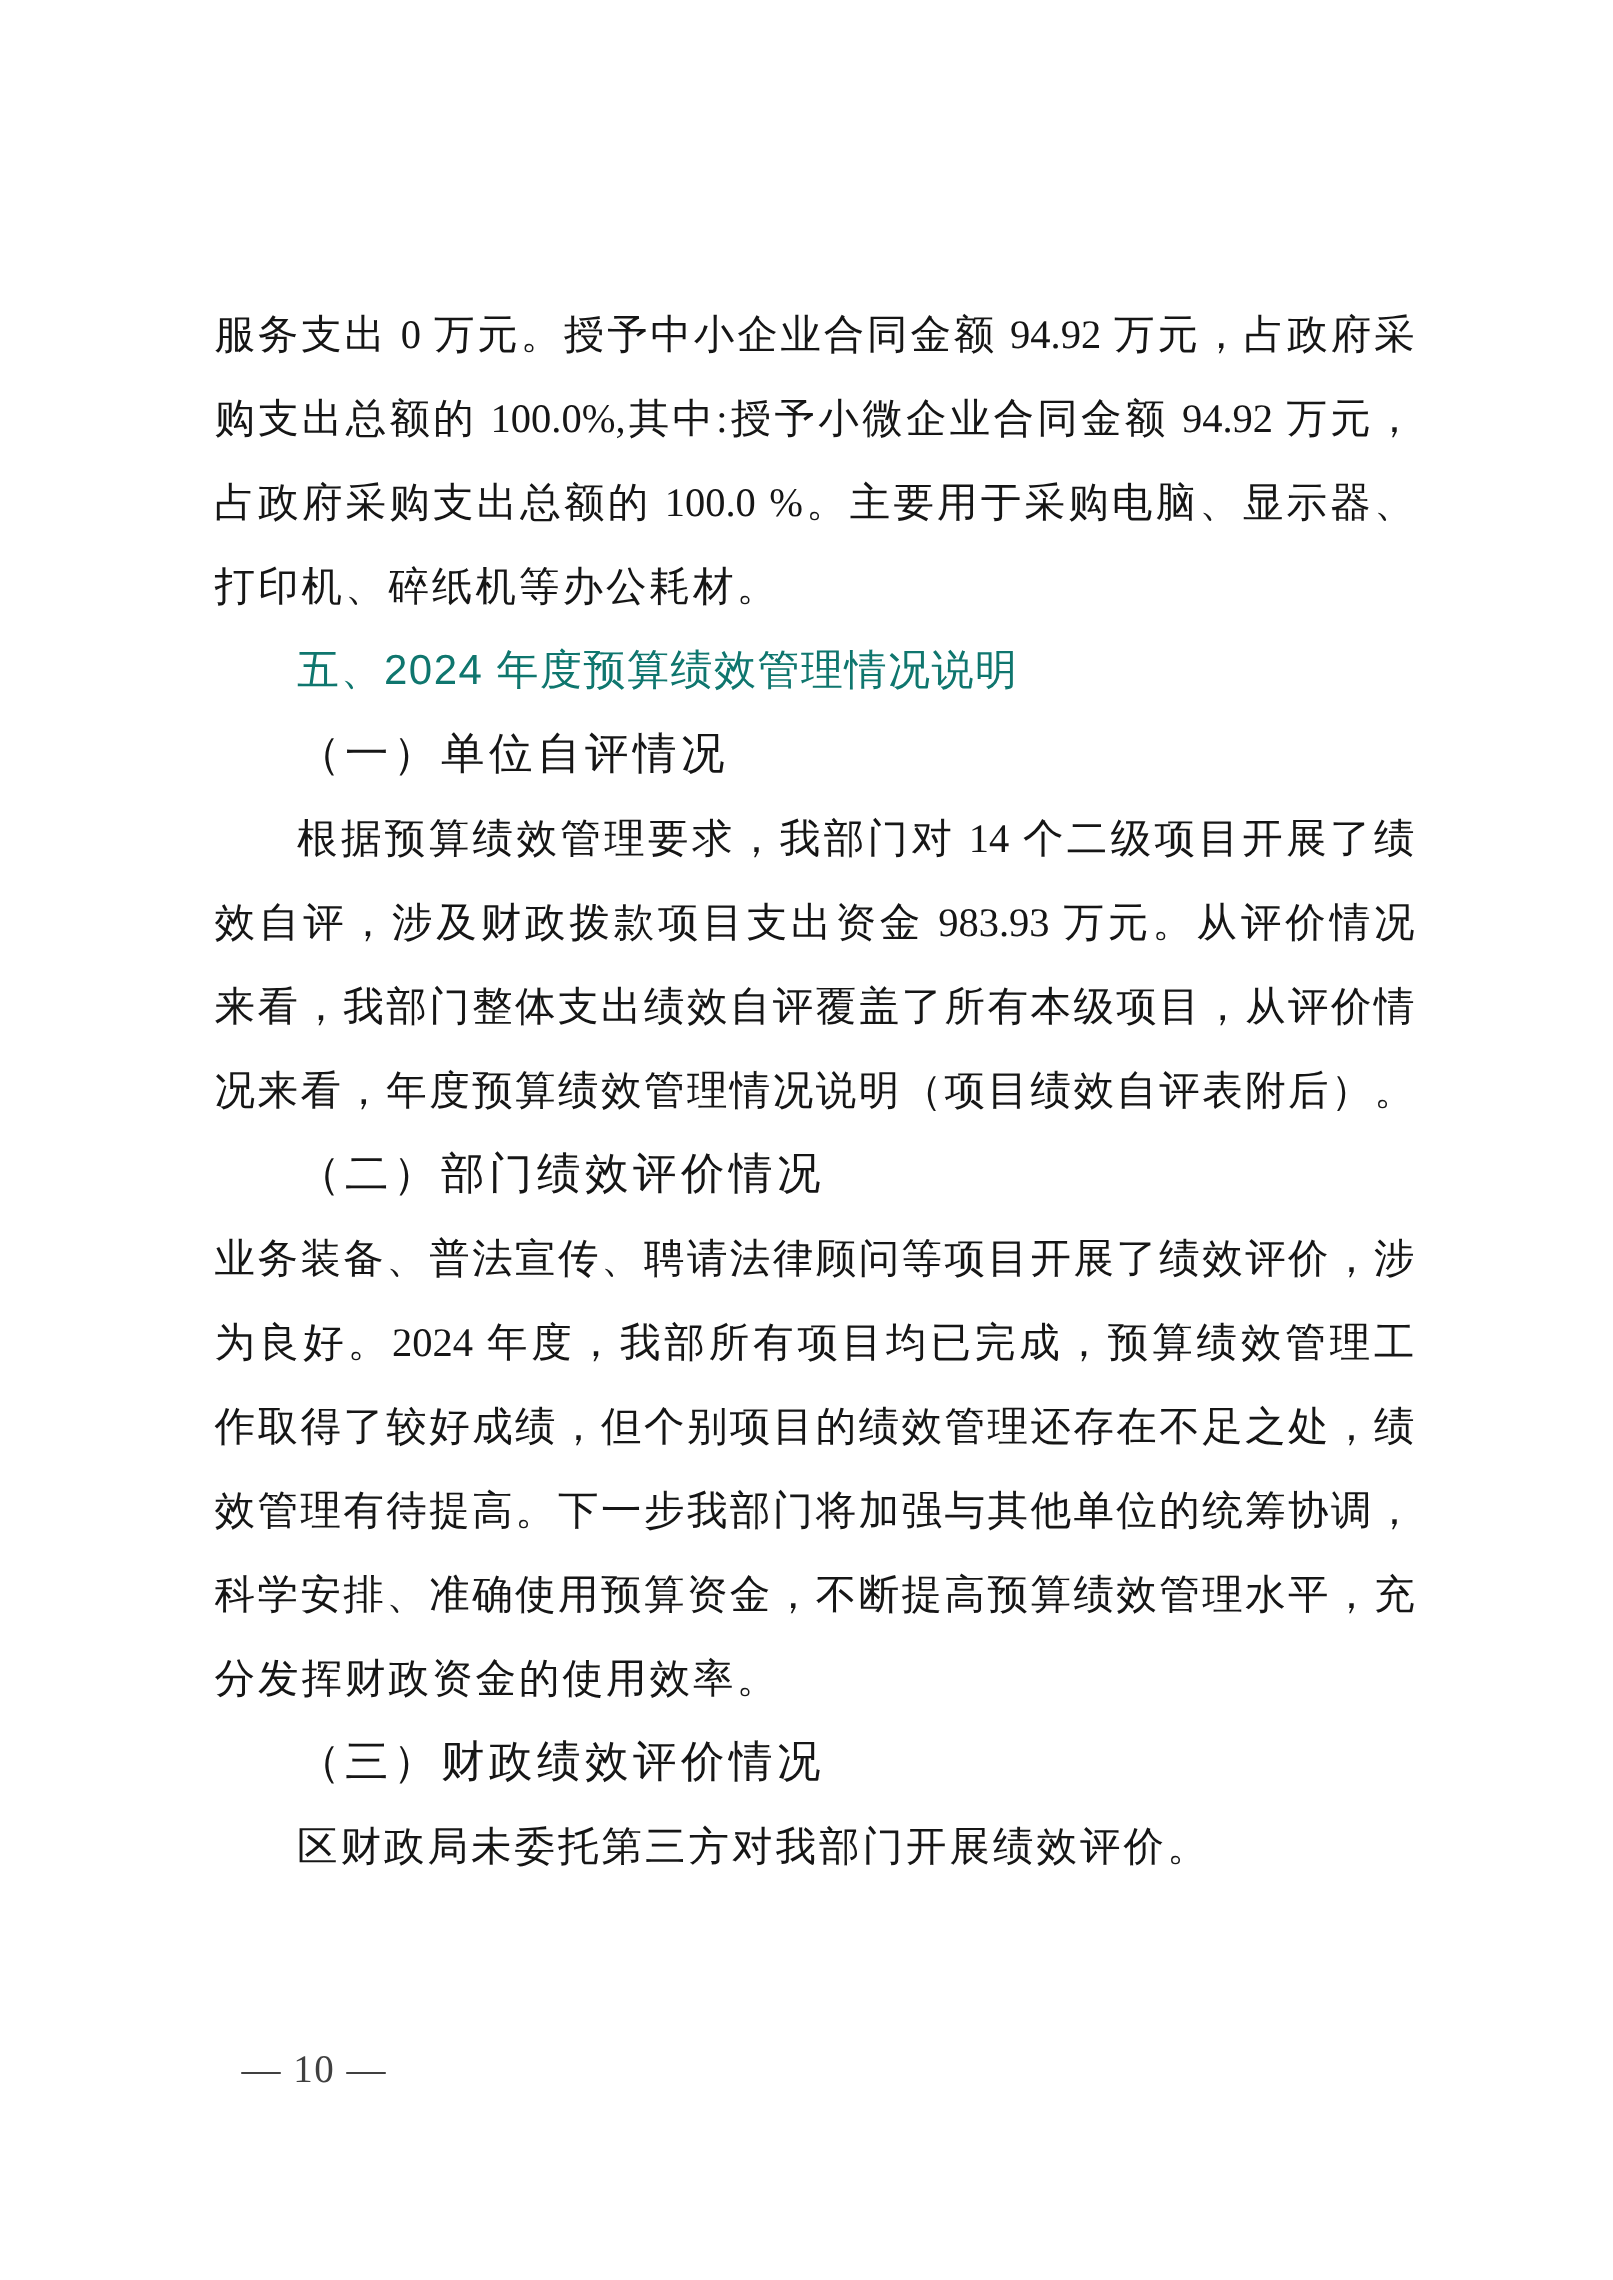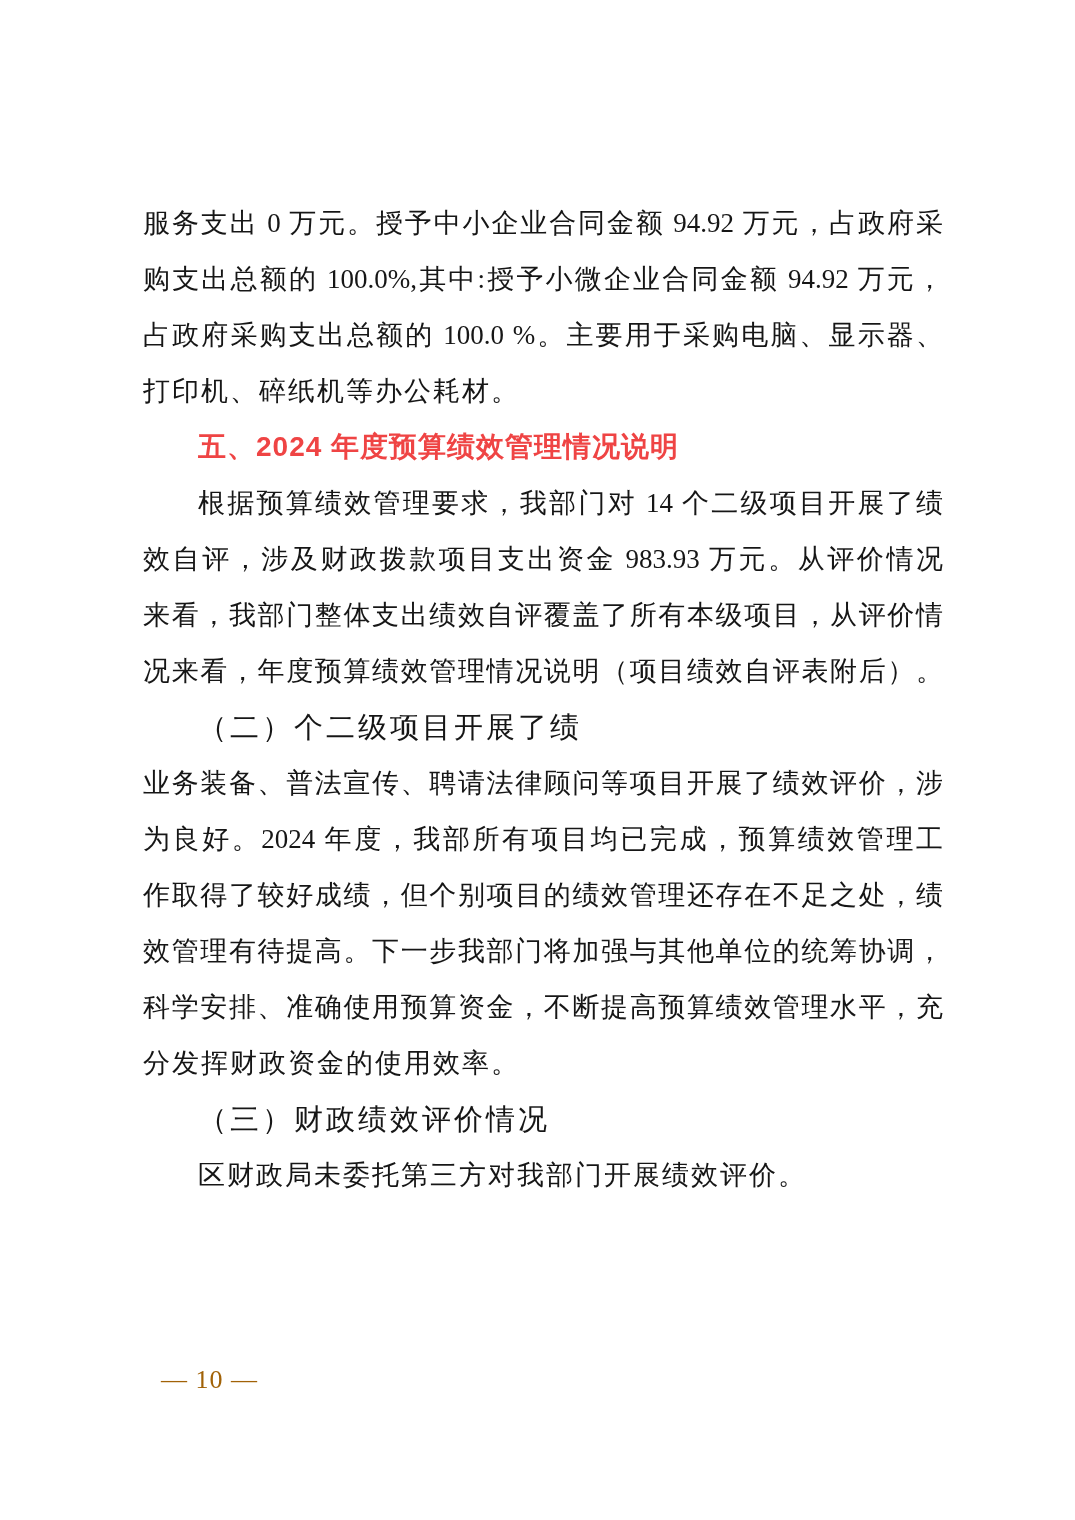--- a/index.html
+++ b/index.html
@@ -34,60 +34,61 @@
     letter-spacing: 0;
     text-align: justify;
     text-align-last: justify;
     text-justify: inter-character;
   }
   .line.ind {
     text-indent: 55px;
   }
   .line.heading {
     font-family: "Liberation Sans", sans-serif;
-    font-weight: 700;
+    font-weight: 400;
     font-size: 28px;
     letter-spacing: 1px;
-    color: #ef4444;
+    color: #0f766e;
   }
   .line.subheading {
     font-family: "Liberation Serif", serif;
     font-size: 29px;
     letter-spacing: 3px;
   }
   .footer {
     position: absolute;
     left: 161px;
     top: 1362px;
     font-family: "Liberation Serif", serif;
     font-size: 26px;
     line-height: 36px;
     letter-spacing: 1px;
-    color: #a16207;
+    color: #404040;
   }
 </style>
 </head>
 <body>
 
 <div class="page">
   <div class="content">
 
     <div class="line j">服务支出 0 万元。授予中小企业合同金额 94.92 万元，占政府采</div>
     <div class="line j">购支出总额的 100.0%,其中:授予小微企业合同金额 94.92 万元，</div>
     <div class="line j">占政府采购支出总额的 100.0 %。主要用于采购电脑、显示器、</div>
     <div class="line">打印机、碎纸机等办公耗材。</div>
 
     <div class="line heading ind">五、2024 年度预算绩效管理情况说明</div>
+    <div class="line subheading ind">（一）单位自评情况</div>
 
     <div class="line j ind">根据预算绩效管理要求，我部门对 14 个二级项目开展了绩</div>
     <div class="line j">效自评，涉及财政拨款项目支出资金 983.93 万元。从评价情况</div>
     <div class="line j">来看，我部门整体支出绩效自评覆盖了所有本级项目，从评价情</div>
     <div class="line j">况来看，年度预算绩效管理情况说明（项目绩效自评表附后）。</div>
 
-    <div class="line subheading ind">（二）个二级项目开展了绩</div>
+    <div class="line subheading ind">（二）部门绩效评价情况</div>
 
     <div class="line j">业务装备、普法宣传、聘请法律顾问等项目开展了绩效评价，涉</div>
     <div class="line j">为良好。2024 年度，我部所有项目均已完成，预算绩效管理工</div>
     <div class="line j">作取得了较好成绩，但个别项目的绩效管理还存在不足之处，绩</div>
     <div class="line j">效管理有待提高。下一步我部门将加强与其他单位的统筹协调，</div>
     <div class="line j">科学安排、准确使用预算资金，不断提高预算绩效管理水平，充</div>
     <div class="line">分发挥财政资金的使用效率。</div>
 
     <div class="line subheading ind">（三）财政绩效评价情况</div>
 

